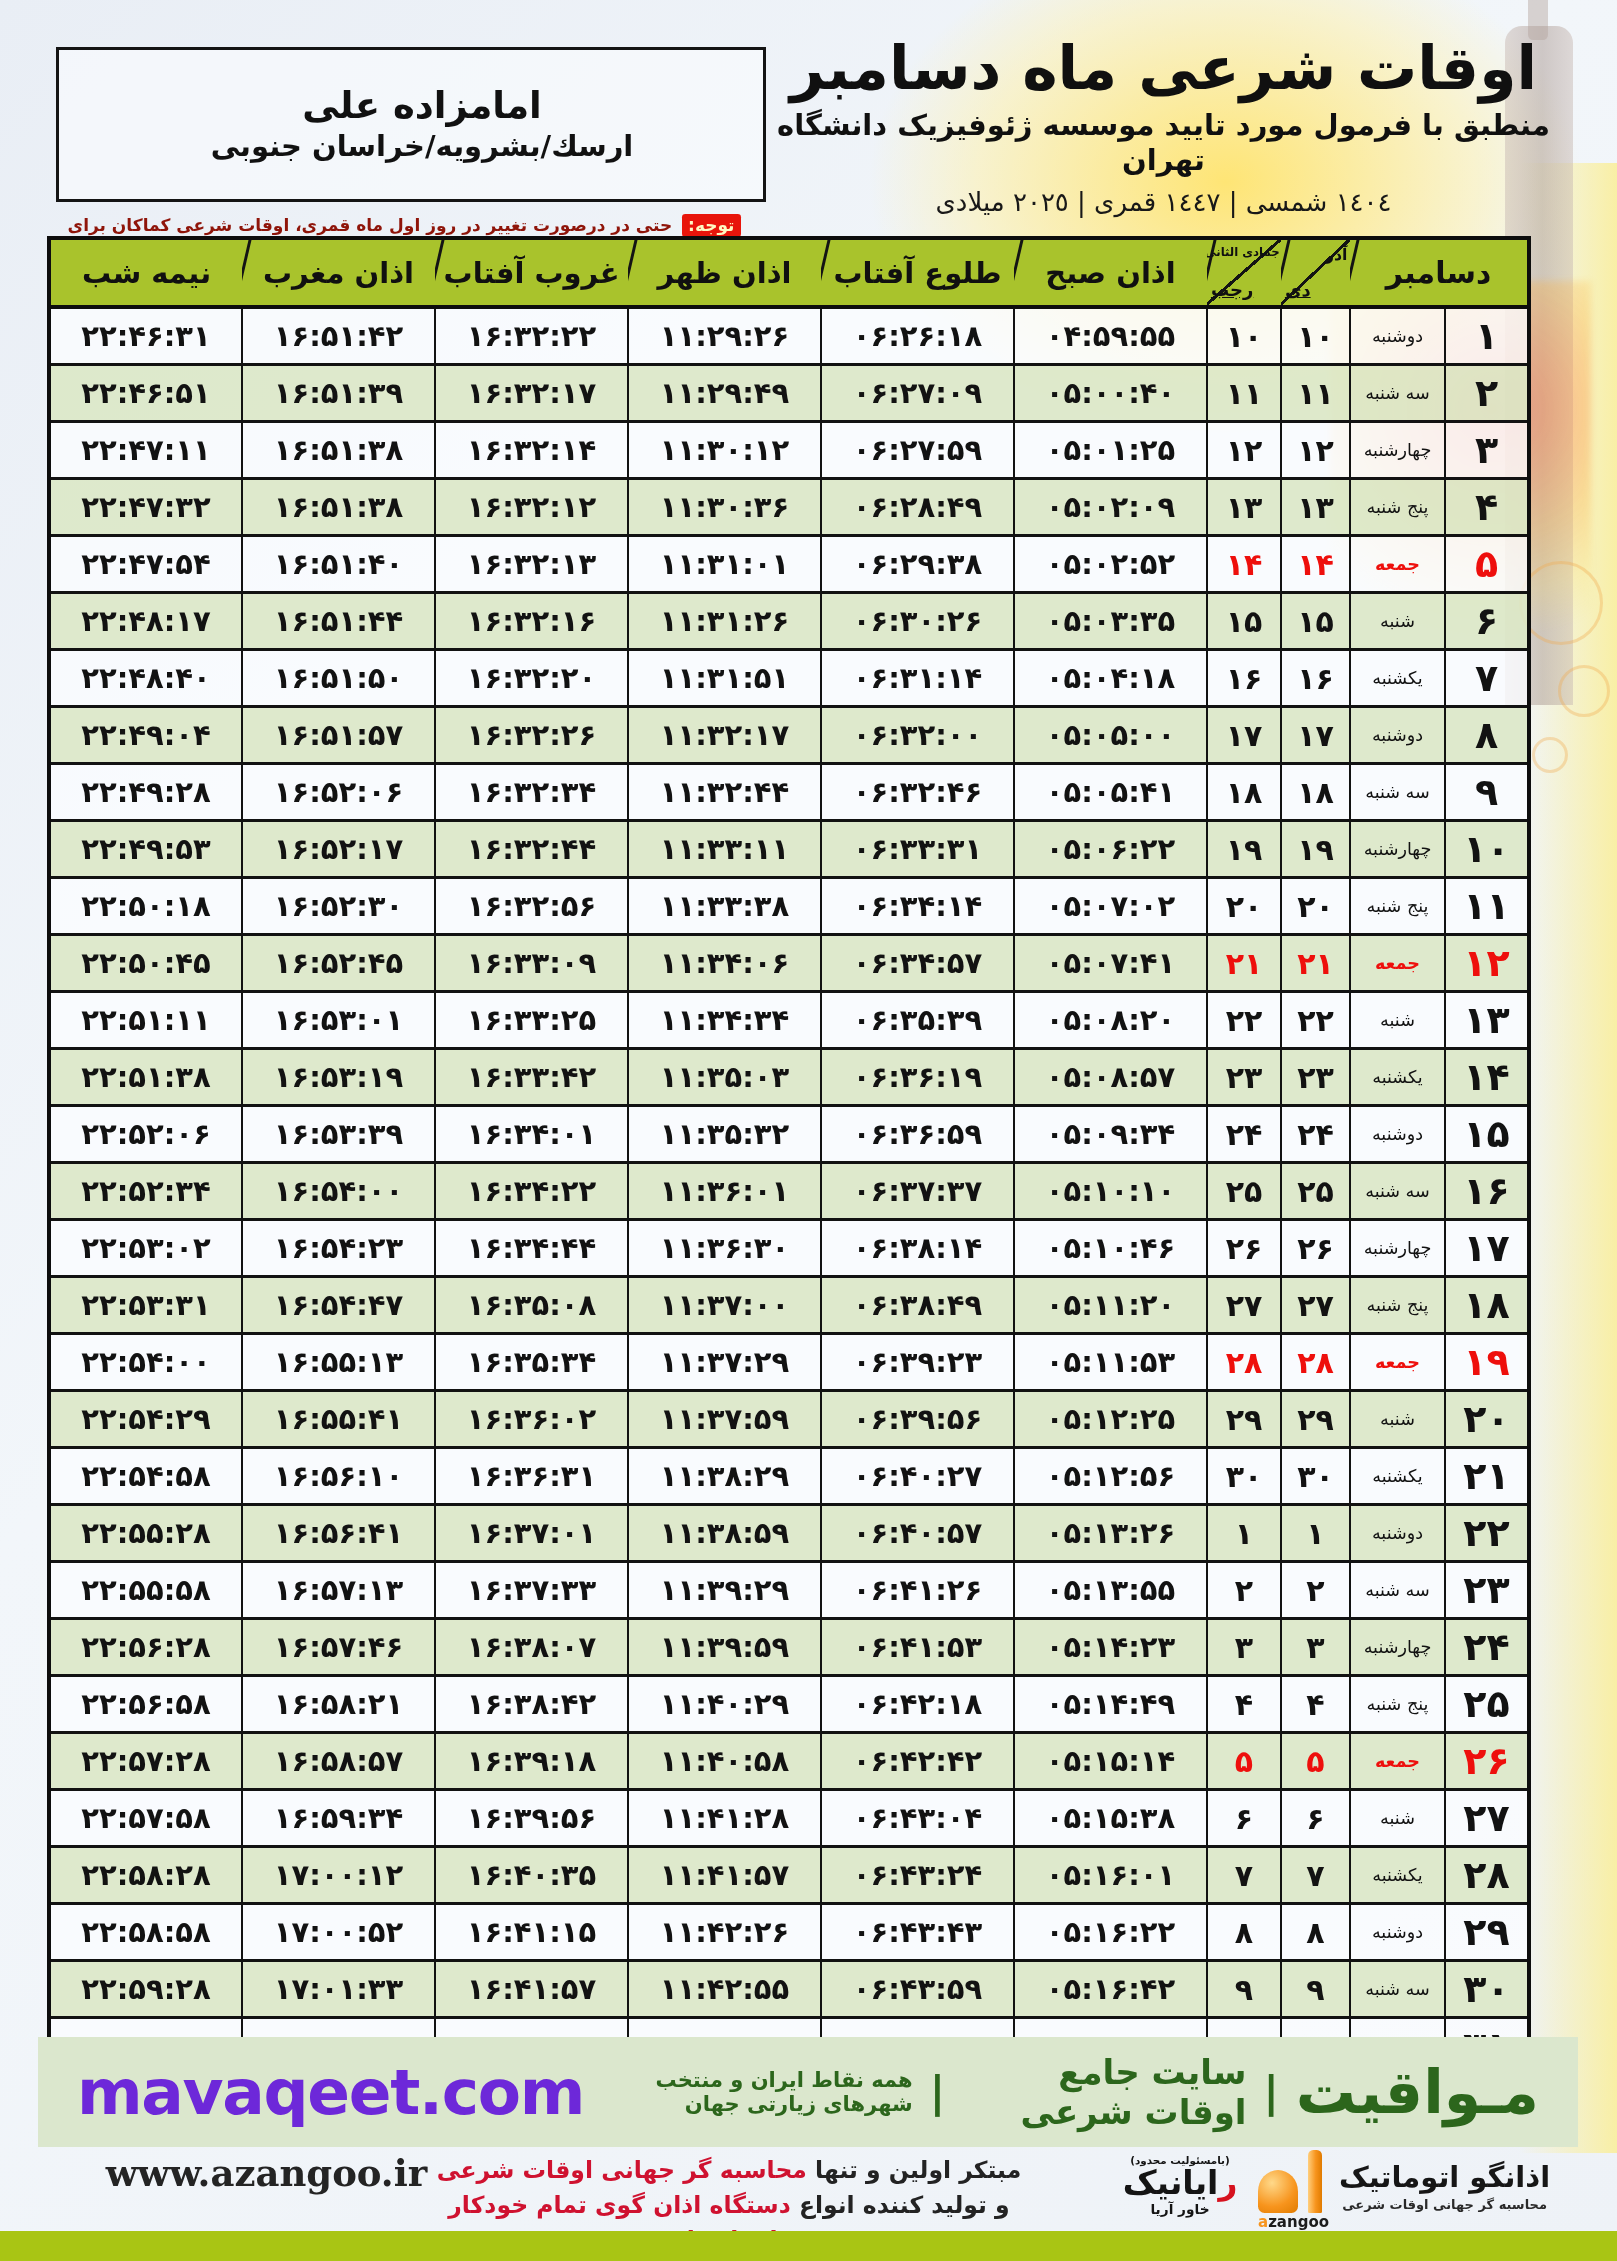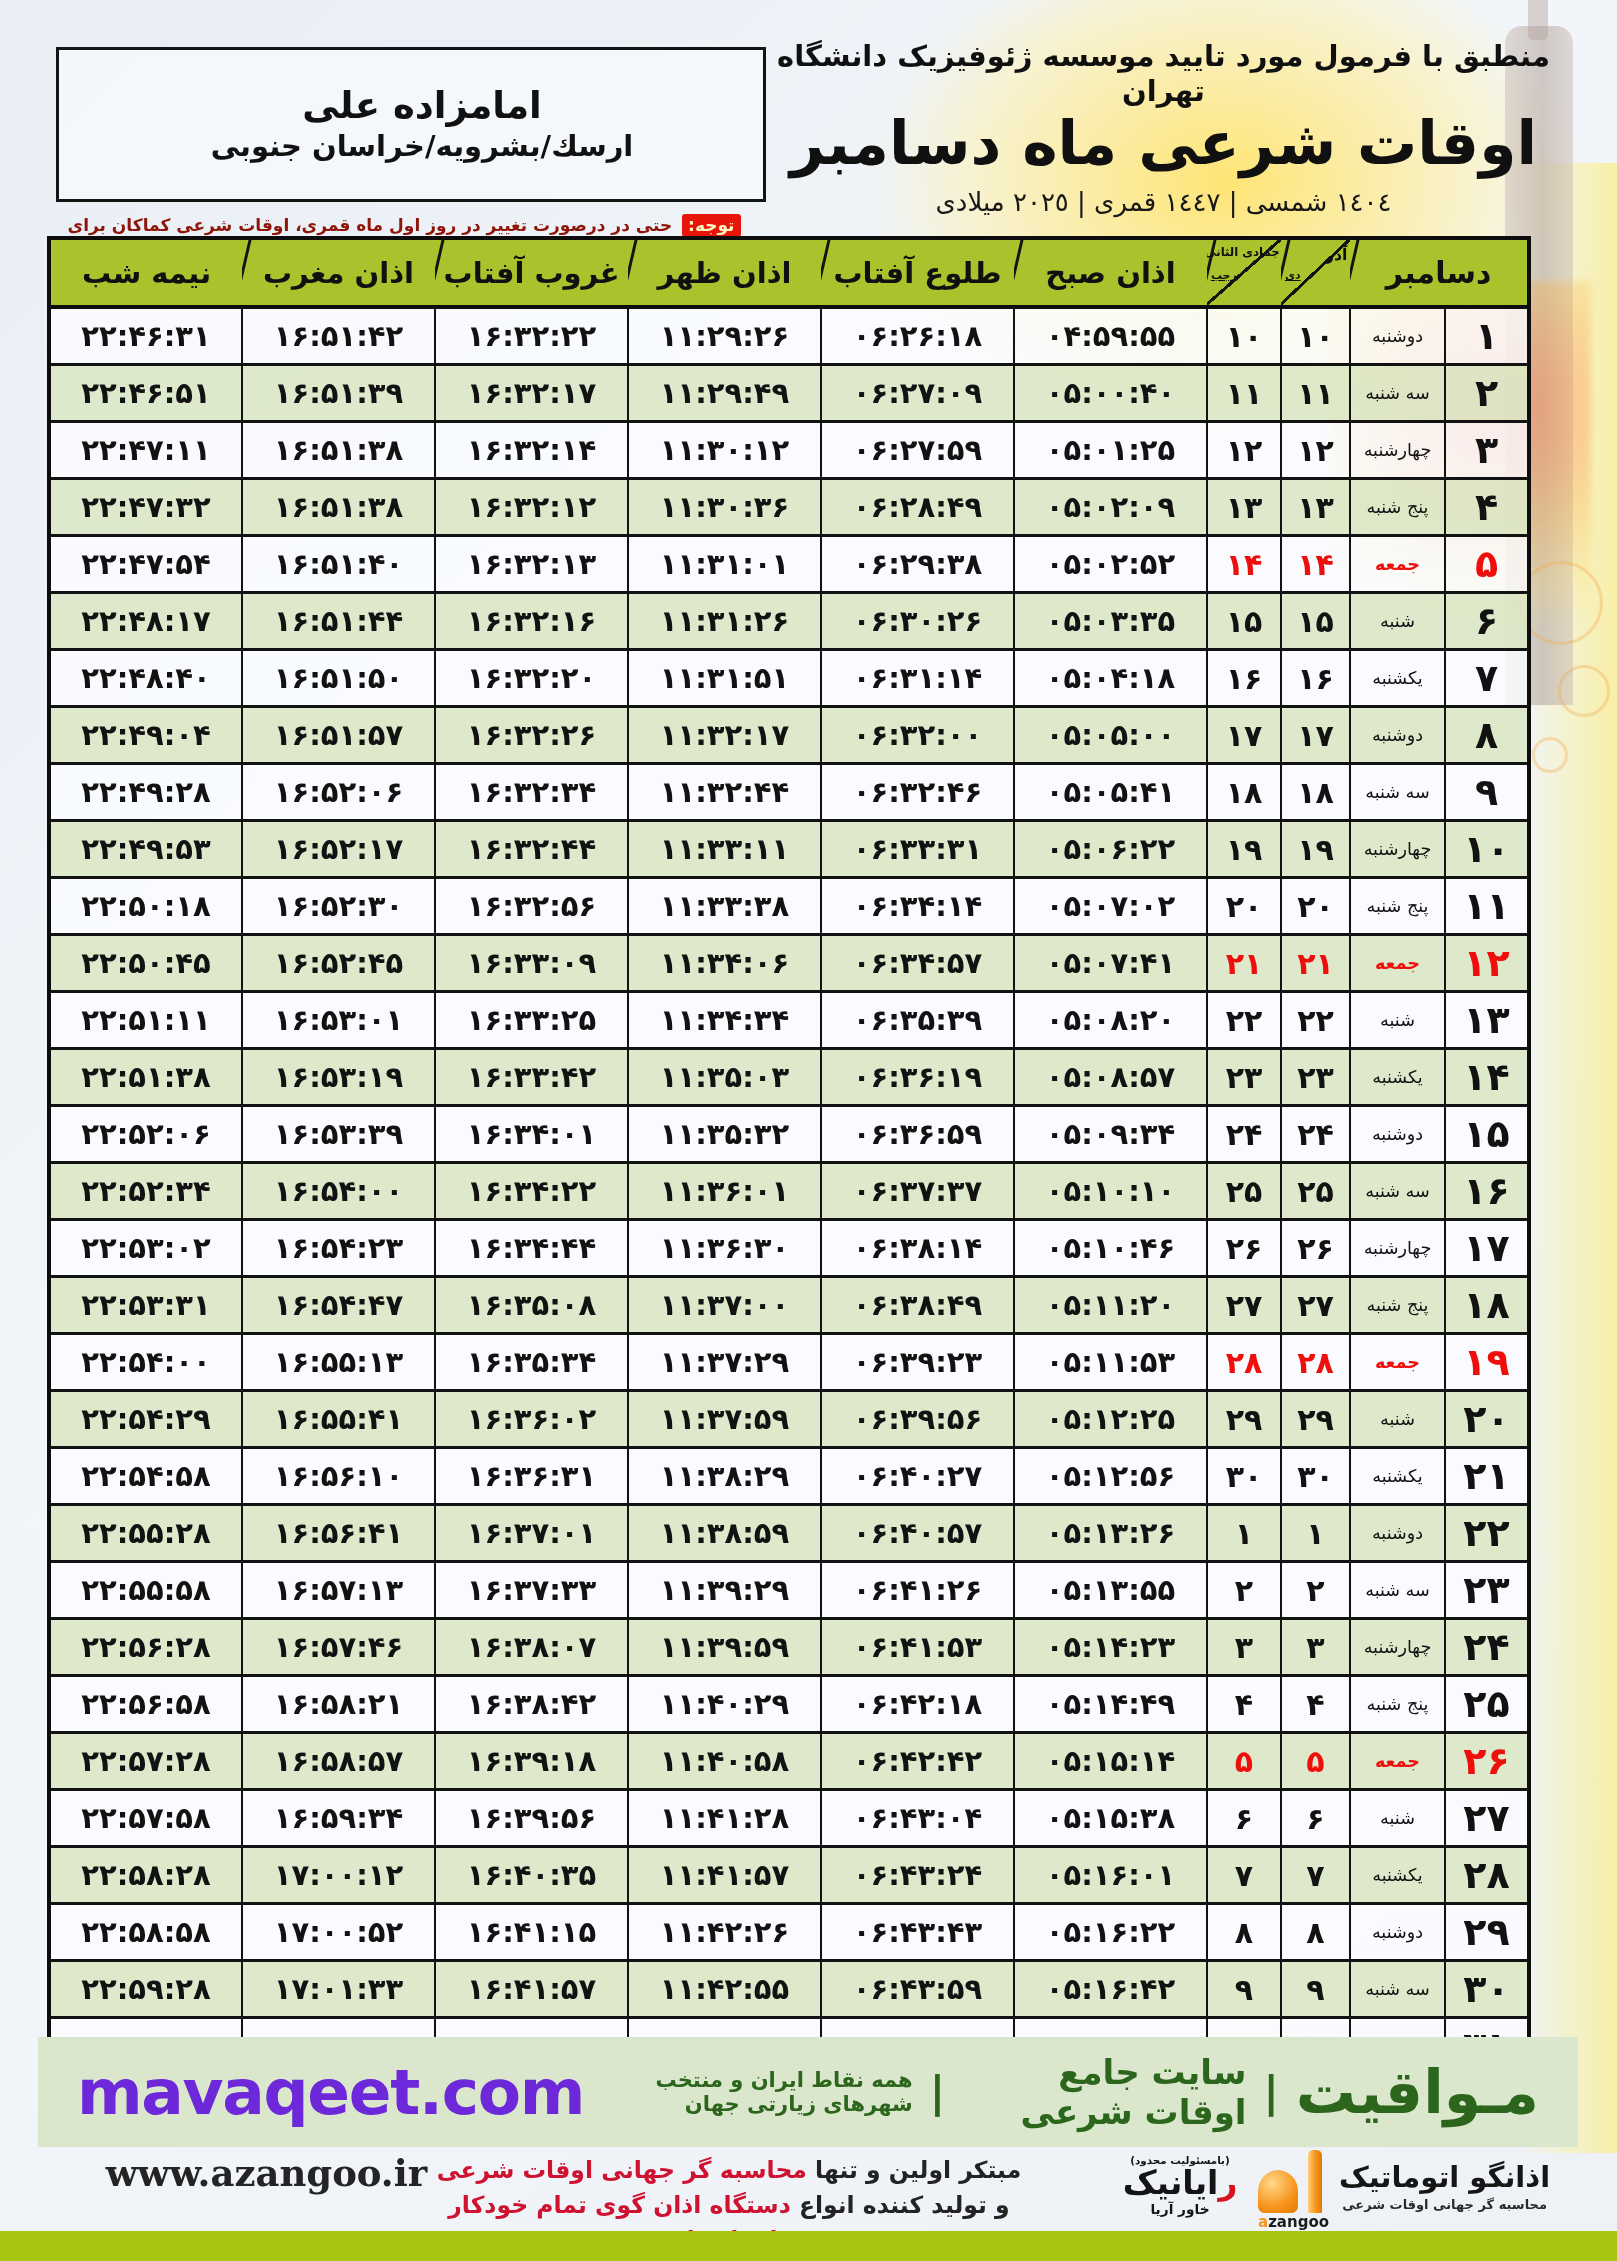--- a/index.html
+++ b/index.html
@@ -49,21 +49,21 @@
   col.c-day{width:84px;} col.c-wd{width:95px;} col.c-dey{width:69px;} col.c-raj{width:74px;}
   col.c-t{width:193px;}
   thead th{background:#a9c32c;height:63px;vertical-align:middle;text-align:center;
     font-weight:bold;color:#101010;border:0;border-bottom:4.6px solid #0d0d0d;position:relative;}
   thead th.h-big{font-size:29px;}
   thead th.h-dec{font-size:30px;}
   thead th:not(:last-child)::after{content:"";position:absolute;top:0;bottom:0;left:-1.3px;width:3.3px;
     background:#141414;transform:skewX(-13deg);}
   th.diag{background-image:linear-gradient(to bottom right,rgba(0,0,0,0) 47.8%,#141414 47.8%,#141414 51%,rgba(0,0,0,0) 51%),linear-gradient(#a9c32c,#a9c32c);}
   th.diag .t{position:absolute;top:5.2px;right:2.6px;font-size:15.7px;font-weight:bold;white-space:nowrap;}
-  th.diag .b{position:absolute;bottom:23px;left:3.9px;font-size:11px;font-weight:bold;white-space:nowrap;text-decoration:underline;}
+  th.diag .b{position:absolute;bottom:5px;left:3.9px;font-size:18px;font-weight:bold;white-space:nowrap;text-decoration:underline;}
   th.diag .t.small{font-size:11.7px;right:1.3px;}
   tbody td{height:52px;text-align:center;vertical-align:middle;color:#121212;
     border:2px solid #121212;border-top-width:3.3px;border-bottom-width:3.3px;overflow:hidden;}
   tbody tr:nth-child(odd) td{background:rgba(251,253,255,.78);}
   tbody tr:nth-child(even) td{background:rgba(219,232,198,.9);}
   td.c-day{font-size:38px;font-weight:bold;}
   td.c-weekday{font-size:17.6px;font-weight:normal;}
   td.c-dey,td.c-rajab{font-size:30px;font-weight:bold;}
   td.c-fajr,td.c-sunrise,td.c-dhuhr,td.c-sunset,td.c-maghrib,td.c-midnight{
     font-size:29px;font-weight:bold;direction:ltr;letter-spacing:0.7px;}
@@ -121,22 +121,22 @@
   <div class="deco ring" id="ring1"></div>
   <div class="deco ring" id="ring2"></div>
   <div class="deco ring" id="ring3"></div>
 
   <div id="loc-box">
     <div id="loc-name">امامزاده علی</div>
     <div id="loc-region">ارسك/بشرویه/خراسان جنوبی</div>
   </div>
 
   <div id="title-block">
+    <div id="main-title">اوقات شرعی ماه دسامبر</div>
     <div id="sub-title">منطبق با فرمول مورد تایید موسسه ژئوفیزیک دانشگاه تهران</div>
-    <div id="main-title">اوقات شرعی ماه دسامبر</div>
     <div id="years-line">١٤٠٤ شمسی | ١٤٤٧ قمری | ٢٠٢٥ میلادی</div>
   </div>
 
   <div id="note-line">
     <span id="note-label">توجه:</span>
     <span id="note-text">حتی در درصورت تغییر در روز اول ماه قمری، اوقات شرعی کماکان برای روزهای شمسی و میلادی معتبر است.</span>
   </div>
 
   <div id="table-wrap">
     <table>

